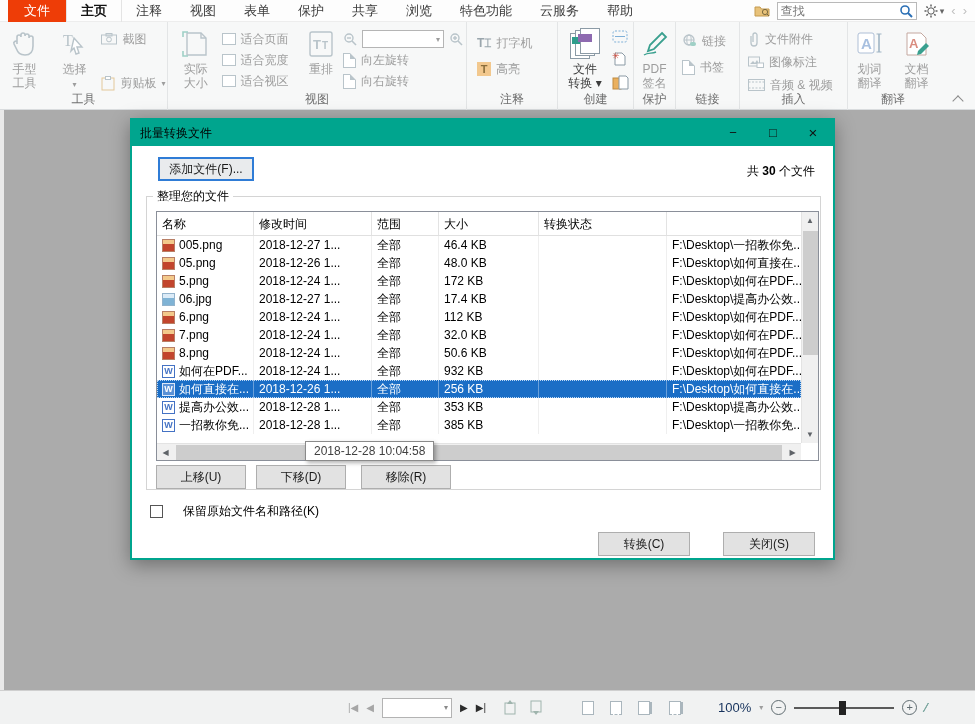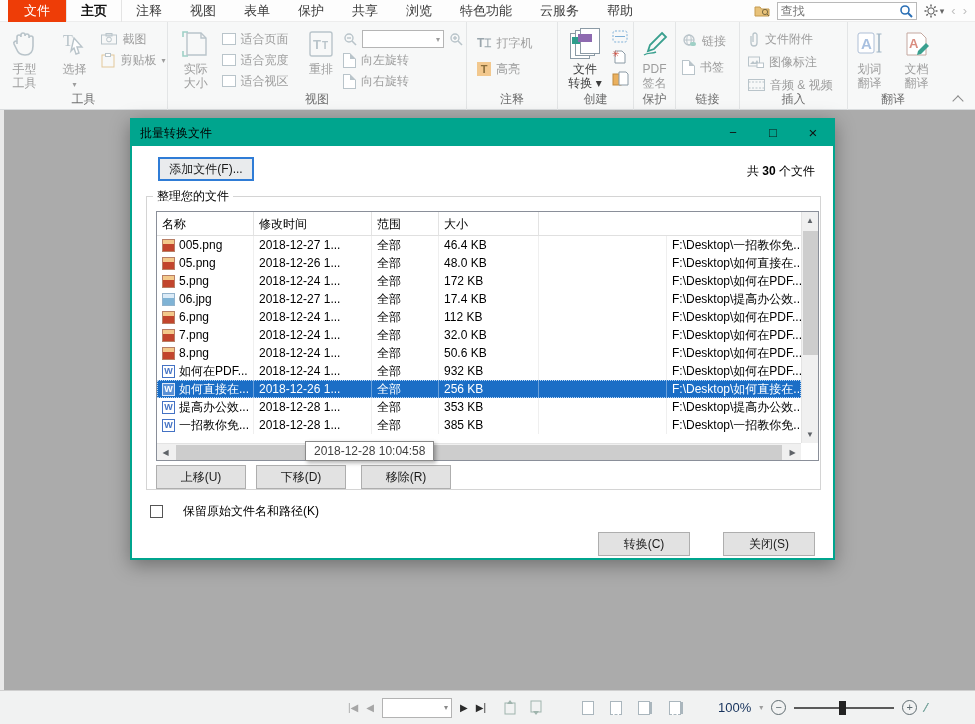--- a/index.html
+++ b/index.html
@@ -22,21 +22,21 @@
 
   
   .ribbon { position:absolute; left:0; top:22px; width:975px; height:88px; background:#f7f8f8;
             border-bottom:1px solid #d9dcde; }
   .tsec { position:absolute; top:0; height:88px; border-right:1px solid #e3e5e6; }
   .tsec-label { position:absolute; bottom:2px; left:0; right:0; text-align:center; color:#6f6f6f; font-size:12px; }
   .tsec-content { position:absolute; top:4px; left:0; right:0; display:flex; justify-content:center; gap:4px; }
   .bigitem { width:46px; display:flex; flex-direction:column; align-items:center; color:#9d9d9d; }
   .bigitem .bicon { height:36px; display:flex; align-items:center; justify-content:center; }
   .bigitem .blab { line-height:14px; text-align:center; font-size:12px; }
-  .smallcol { display:flex; flex-direction:column; justify-content:flex-start; gap:3px; padding-top:4px; }
+  .smallcol { display:flex; flex-direction:column; justify-content:space-between; gap:3px; padding-top:4px; }
   .smallrow { display:flex; align-items:center; gap:5px; color:#9d9d9d; height:18px; white-space:nowrap; }
   .caret { font-size:8px; color:#9d9d9d; }
 
   
   .pageicon { width:13px; height:15px; border:1px solid #b9c4ca; background:#fff; position:relative; }
   .pageicon::after { content:""; position:absolute; right:-1px; top:-1px; border:3px solid #f7f8f8;
                      border-left-color:#b9c4ca; border-bottom-color:#b9c4ca; }
   .boxicon { width:14px; height:12px; border:1px solid #b9c4ca; background:#fff; }
   svg.ic { display:block; }
 
@@ -492,20 +492,21 @@
 
     <div class="groupbox">
       <span class="group-label">整理您的文件</span>
 
       <div class="ftable">
         <div class="thead">
           <div class="th c0">名称</div>
           <div class="th c1">修改时间</div>
           <div class="th c2">范围</div>
           <div class="th c3">大小</div>
+          <div class="th c4">转换状态</div>
         </div>
         <div class="trows">
             <div class="trow">
               <div class="tcell c0">
                 <span class="ficon png"></span>
                 <span class="fname">005.png</span>
               </div>
               <div class="tcell c1">2018-12-27 1...</div>
               <div class="tcell c2">全部</div>
               <div class="tcell c3">46.4 KB</div>

